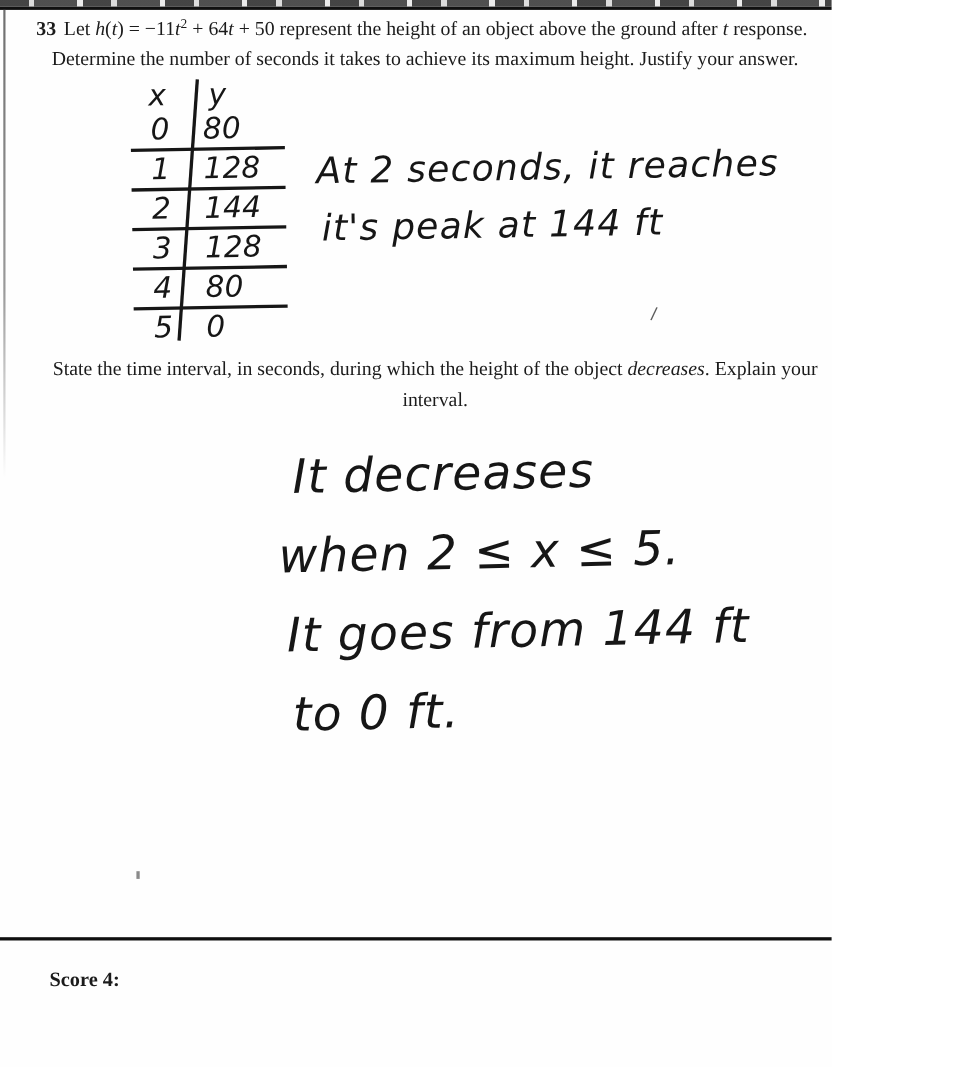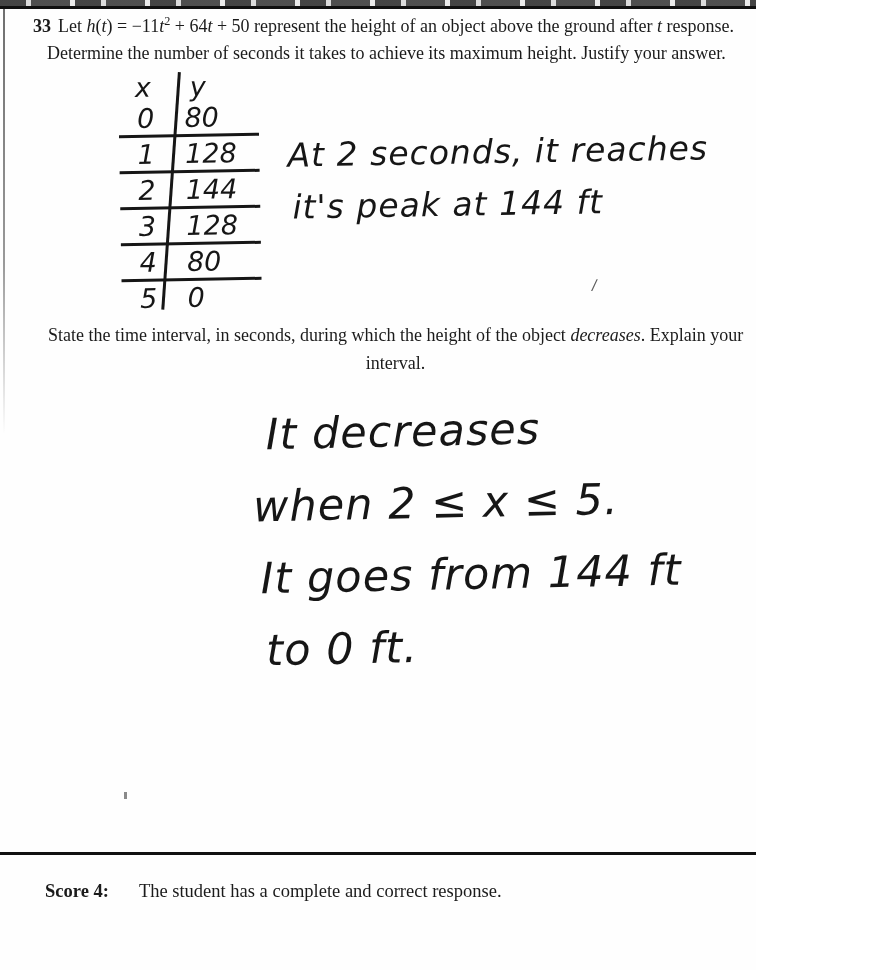--- a/index.html
+++ b/index.html
@@ -191,16 +191,15 @@
 
   <div class="answer2 hand">
     <div class="a2-l1">It decreases</div>
     <div class="a2-l2">when 2 ≤ x ≤ 5.</div>
     <div class="a2-l3">It goes from 144 ft</div>
     <div class="a2-l4">to 0 ft.</div>
   </div>
 
   <div class="score-row">
     <span class="score-label">Score 4:</span>
-    <span class="score-text">The student has a complete and correct response.</span>
   </div>
 
 </div>
 
 </body></html>

